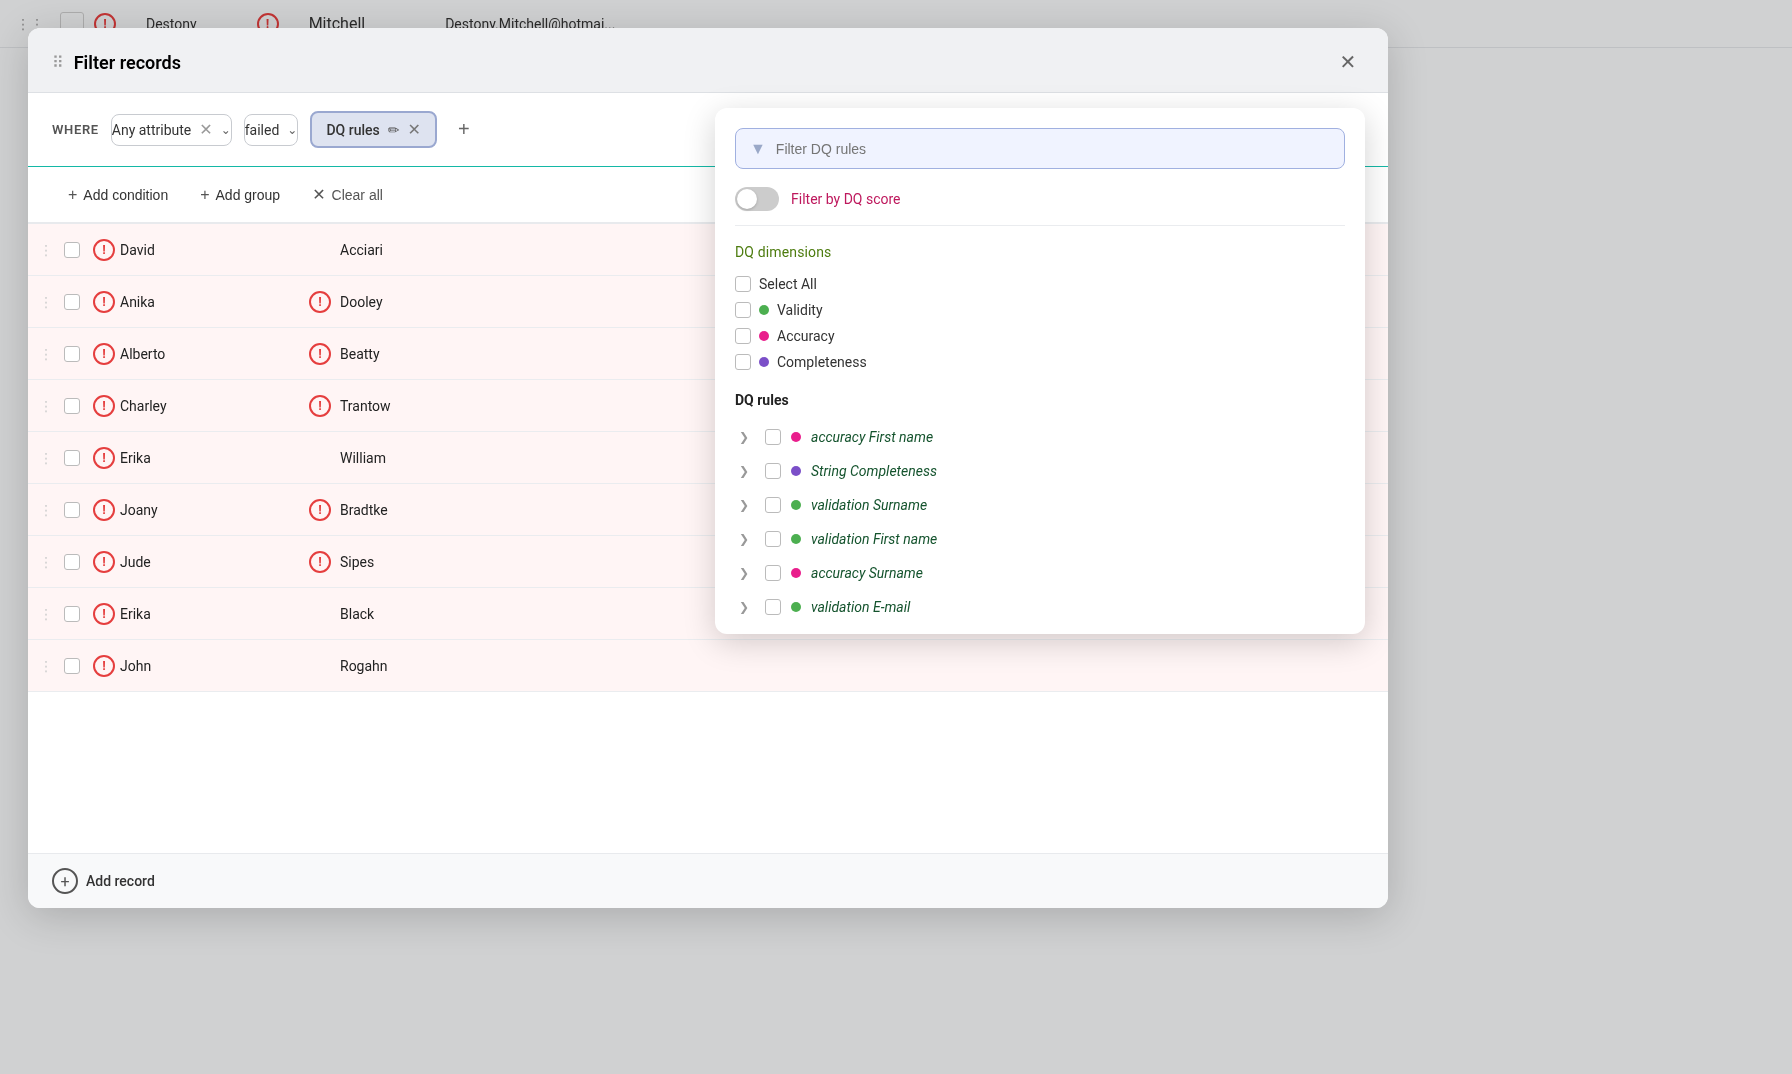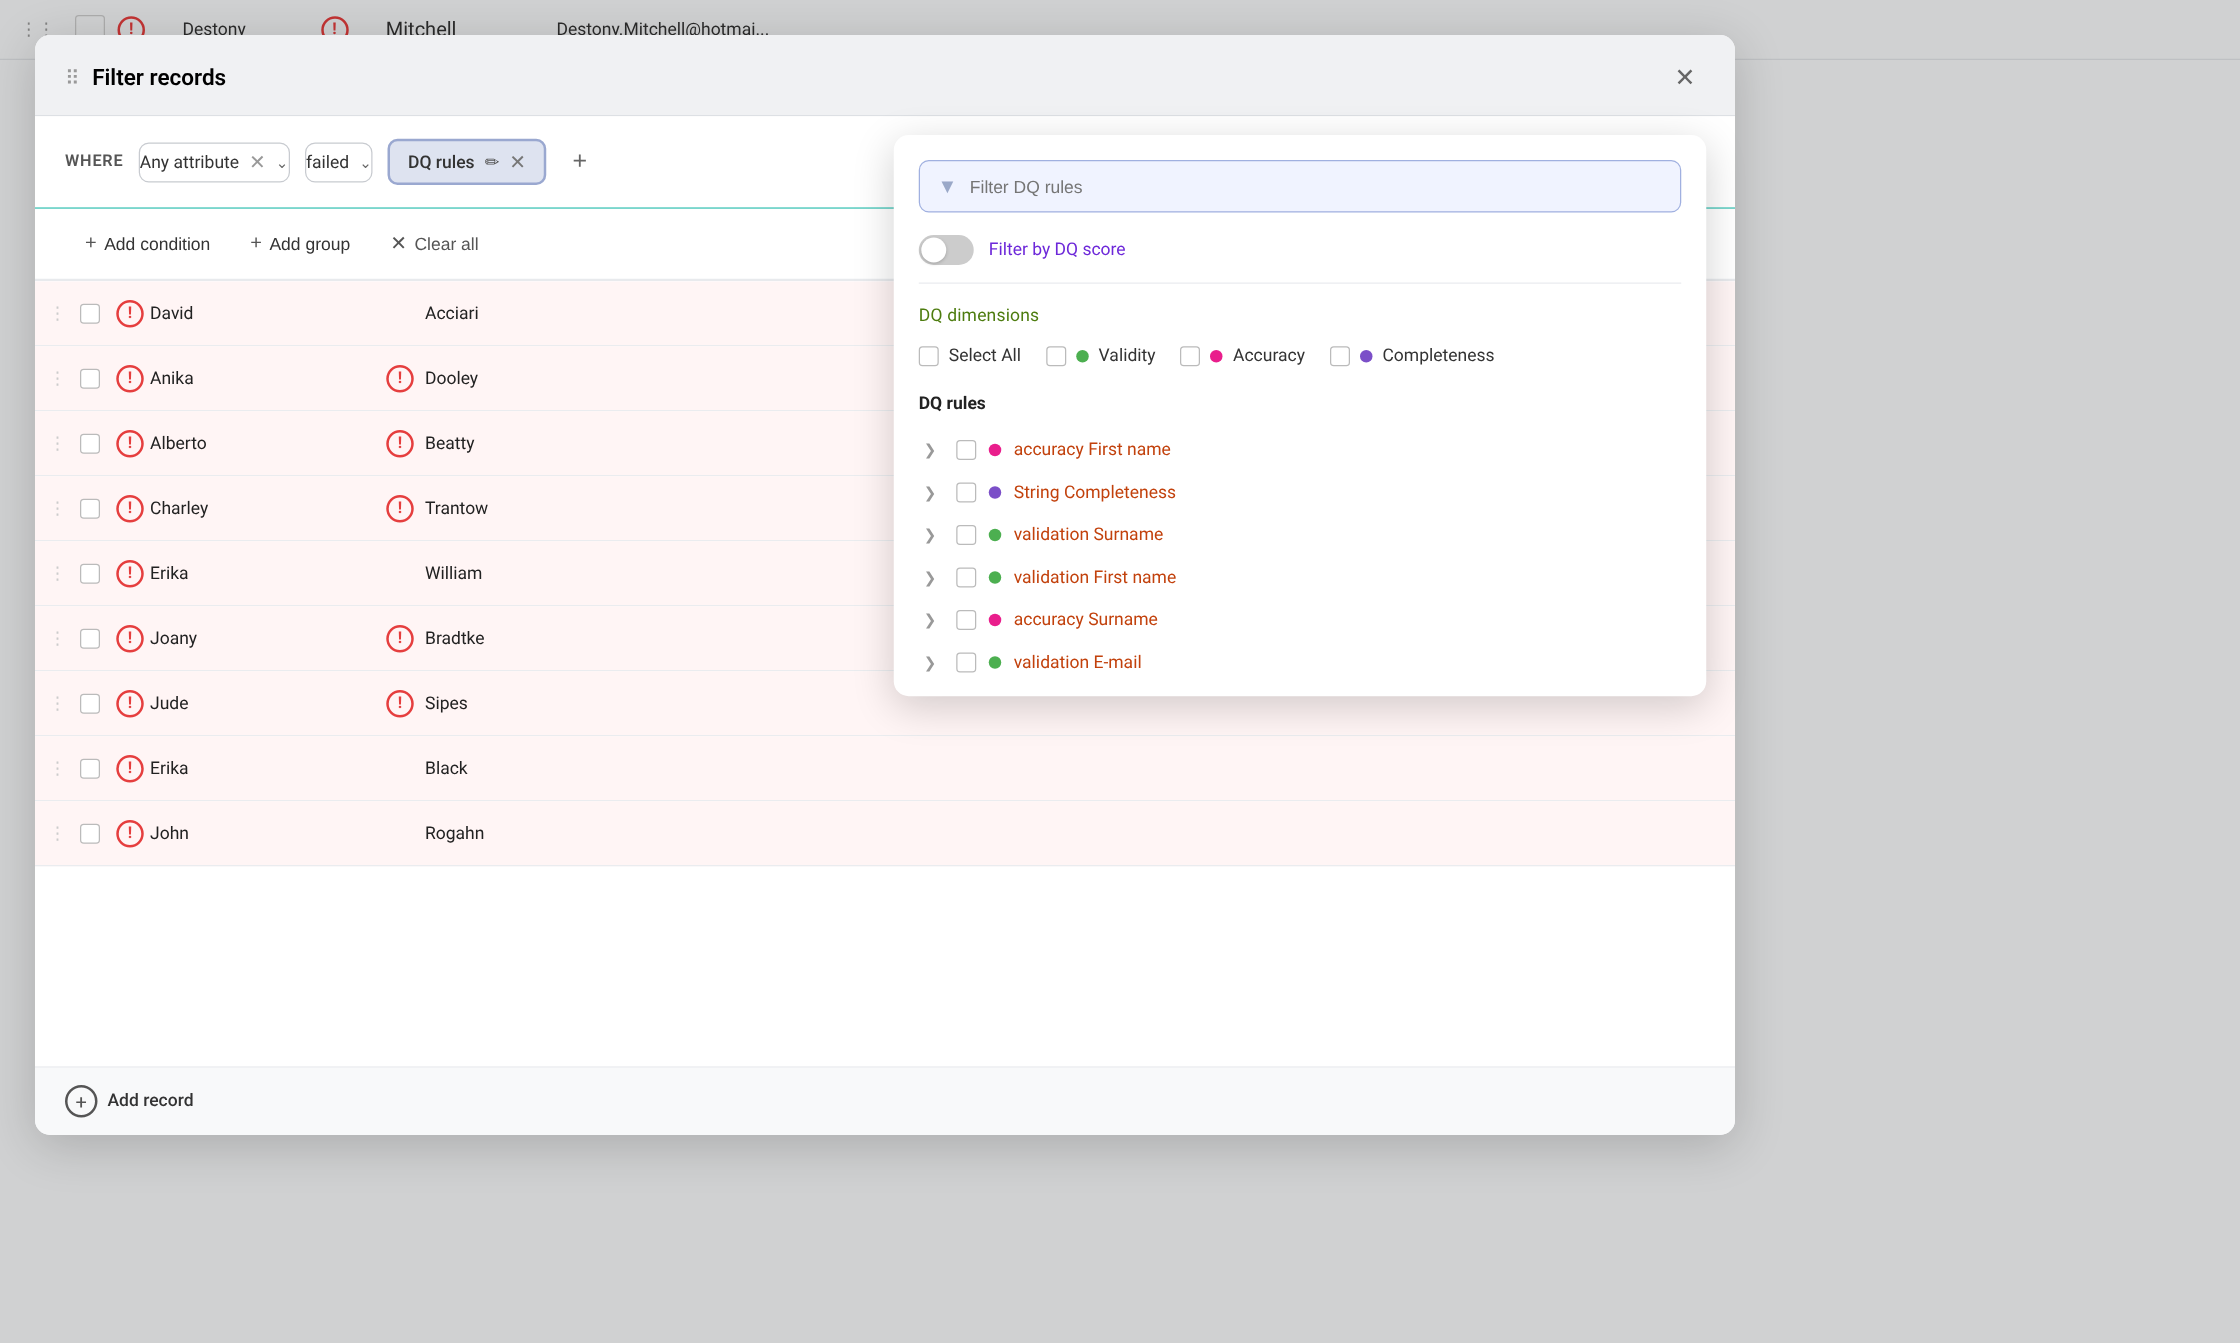--- a/index.html
+++ b/index.html
@@ -293,35 +293,36 @@
       cursor: pointer;
     }
     .toggle-thumb {
       width: 20px; height: 20px;
       border-radius: 50%;
       background: #fff;
       position: absolute;
       top: 2px; left: 2px;
       box-shadow: 0 1px 3px rgba(0,0,0,0.2);
     }
-    .toggle-label { font-size: 14px; color: #6d28d9; }
+    .toggle-label { font-size: 14px; color: #be185d; }
 
     .section-title {
       font-size: 14px;
       font-weight: 400;
       color: #4d7c0f;
       margin-bottom: 14px;
       letter-spacing: 0.01em;
     }
 
     .dimensions-grid {
       display: flex;
       flex-wrap: wrap;
       gap: 6px 20px;
       margin-bottom: 20px;
+      flex-direction: column;
     }
     .dim-item {
       display: flex;
       align-items: center;
       gap: 8px;
       cursor: pointer;
       padding: 2px 0;
     }
     .dim-checkbox {
       width: 16px; height: 16px;
@@ -358,21 +359,21 @@
       border: 1.5px solid #bbb;
       border-radius: 3px;
       background: #fff;
       flex-shrink: 0;
     }
     .rule-dot {
       width: 10px; height: 10px;
       border-radius: 50%;
       flex-shrink: 0;
     }
-    .rule-label { font-size: 14px; color: #c2410c; }
+    .rule-label { font-size: 14px; color: #14532d; font-style: italic; }
   </style>
 </head>
 <body>
 
 <div class="bg-table">
   <div class="bg-row">
     <span style="color:#999;margin-right:16px">⋮⋮</span>
     <span style="width:24px;height:24px;border:1.5px solid #ccc;border-radius:3px;display:inline-block;margin-right:10px"></span>
     <span style="width:22px;height:22px;border-radius:50%;border:2.5px solid #e53e3e;display:inline-flex;align-items:center;justify-content:center;color:#e53e3e;font-size:13px;font-weight:700;margin-right:30px">!</span>
     <span style="font-size:14px;color:#333;margin-right:60px">Destony</span>

